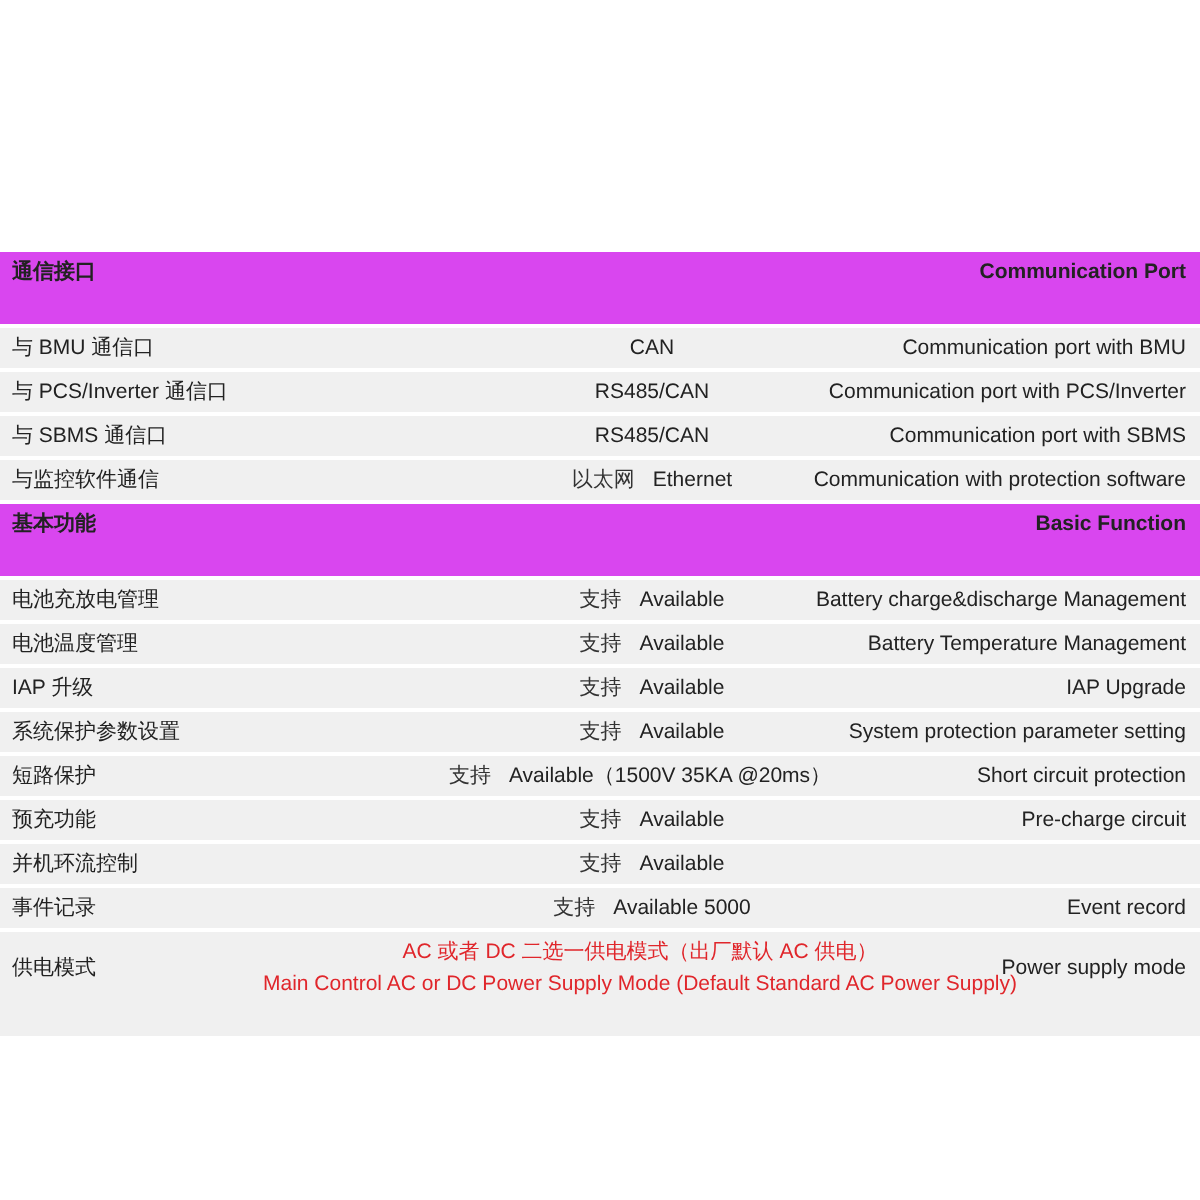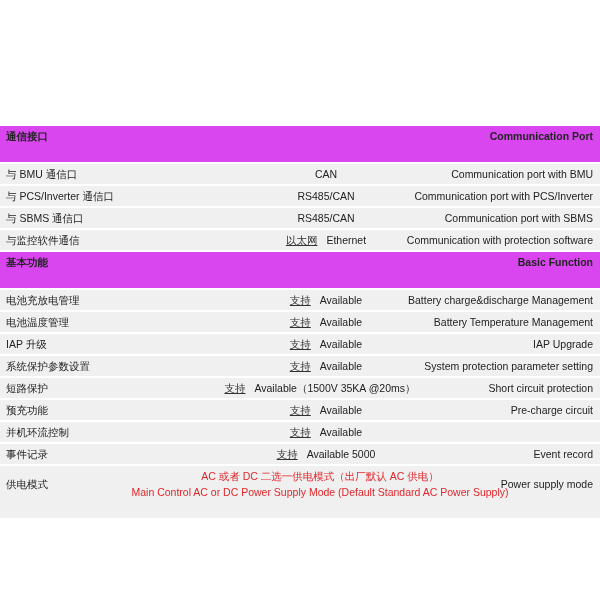--- a/index.html
+++ b/index.html
@@ -12,21 +12,21 @@
   .row.tall { height: 52px; line-height: 16px; }
   .cell { position: absolute; top: 0; white-space: nowrap; }
   .c-left { left: 6px; }
   .c-right { right: 7px; text-align: right; }
   .c-mid { left: 0; width: 600px; text-align: center; margin-left: 26px; }
   .c-mid.shift { left: -6px; }
   .red { color: #e0262b; }
   .tall .c-left, .tall .c-right { line-height: 36px; }
   .tall .c-mid { top: 2px; }
   .mid-line { display: block; text-align: center; }
-  .cn { margin-right: 9px; color: #333; text-decoration: underline; }
+  .cn { margin-right: 9px; color: #333; }
 </style>
 </head>
 <body>
 
 <div class="table">
 
   <div class="row section">
     <span class="cell c-left">通信接口</span>
     <span class="cell c-right">Communication Port</span>
   </div>

